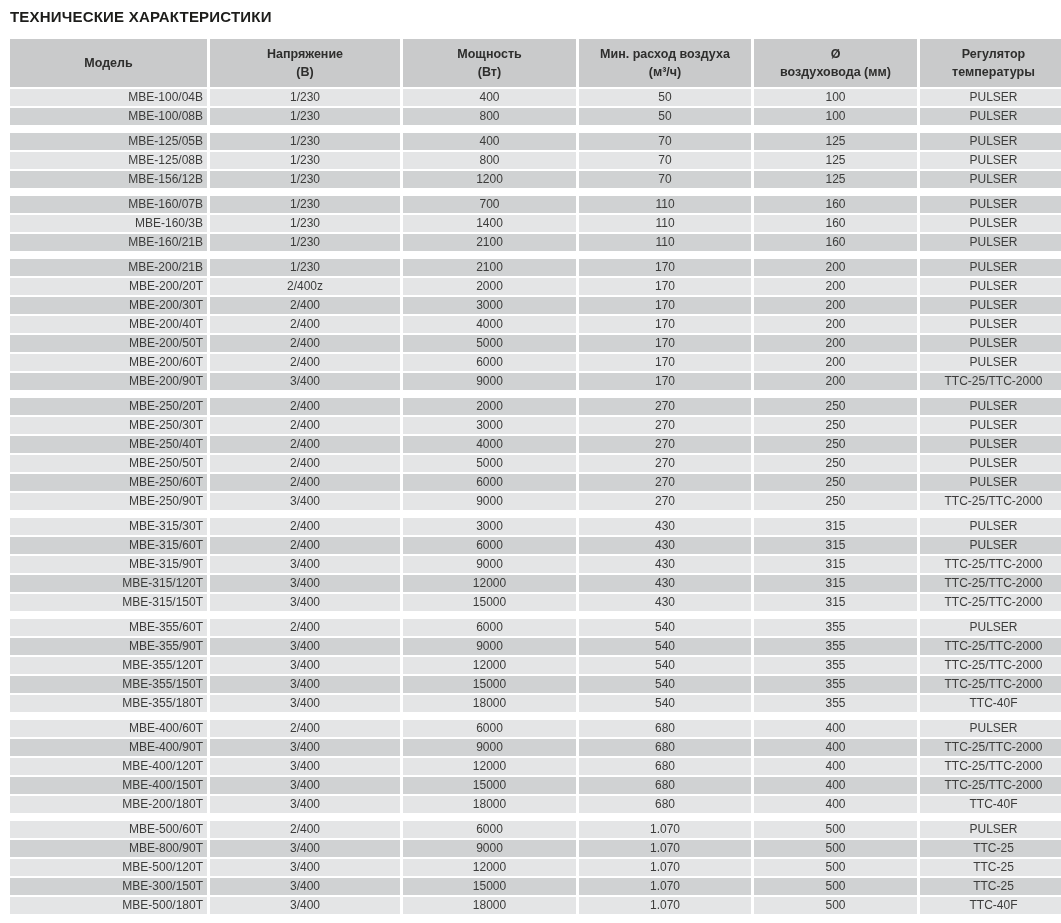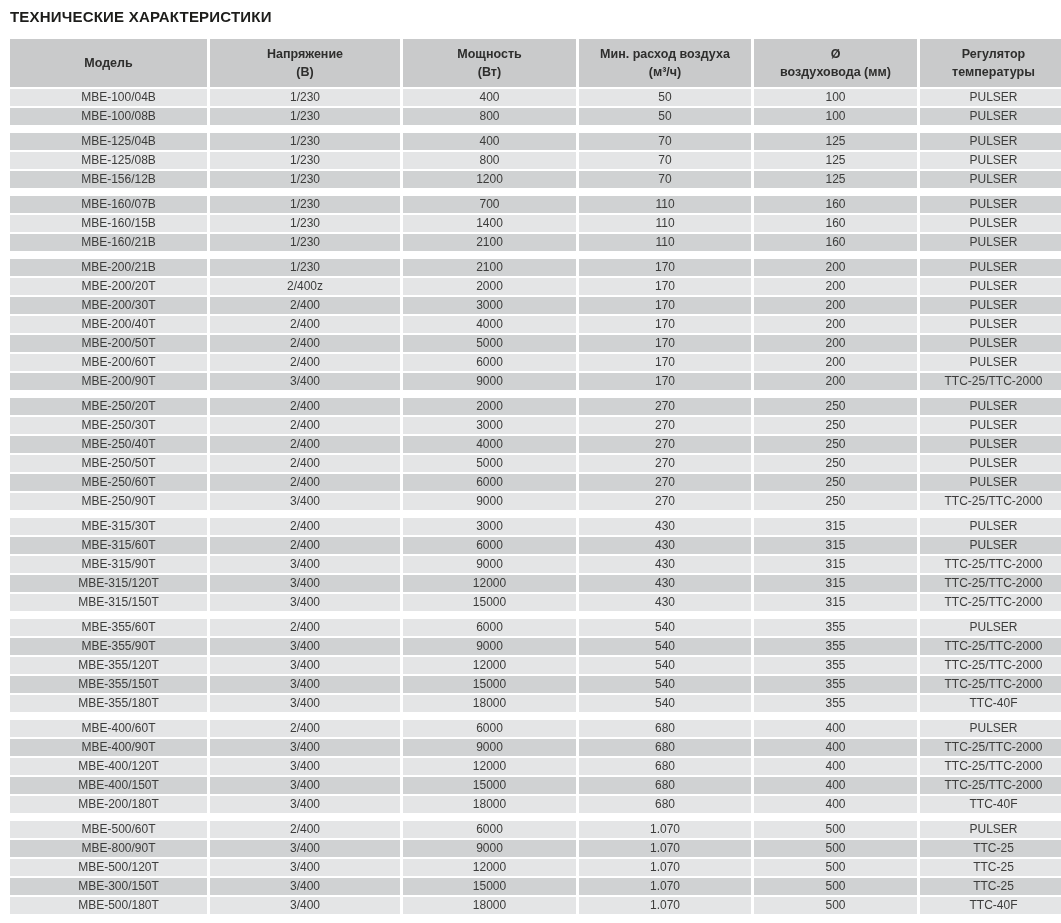--- a/index.html
+++ b/index.html
@@ -56,21 +56,21 @@
     font-size: 12px;
     line-height: 17px;
     text-align: center;
     vertical-align: middle;
     white-space: nowrap;
     overflow: hidden;
   }
   tbody tr.shade-light td { background: #e4e5e6; }
   tbody tr.shade-dark  td { background: #d0d2d3; }
   tbody td.cell-model {
-    text-align: center;
+    text-align: right;
     padding-left: 24px;
   }
   tbody tr.group-gap td {
     background: transparent;
     height: 4px;
     line-height: 4px;
     padding: 0;
   }
 </style>
 </head>
@@ -129,21 +129,21 @@
           <td class="cell-voltage">1/230</td>
           <td class="cell-power">800</td>
           <td class="cell-airflow">50</td>
           <td class="cell-diameter">100</td>
           <td class="cell-regulator">PULSER</td>
         </tr>
         <tr class="group-gap">
           <td colspan="6"></td>
         </tr>
         <tr class="shade-dark">
-          <td class="cell-model">MBE-125/04B</td>
+          <td class="cell-model">MBE-125/05B</td>
           <td class="cell-voltage">1/230</td>
           <td class="cell-power">400</td>
           <td class="cell-airflow">70</td>
           <td class="cell-diameter">125</td>
           <td class="cell-regulator">PULSER</td>
         </tr>
         <tr class="shade-light">
           <td class="cell-model">MBE-125/08B</td>
           <td class="cell-voltage">1/230</td>
           <td class="cell-power">800</td>
@@ -164,21 +164,21 @@
         </tr>
         <tr class="shade-dark">
           <td class="cell-model">MBE-160/07B</td>
           <td class="cell-voltage">1/230</td>
           <td class="cell-power">700</td>
           <td class="cell-airflow">110</td>
           <td class="cell-diameter">160</td>
           <td class="cell-regulator">PULSER</td>
         </tr>
         <tr class="shade-light">
-          <td class="cell-model">MBE-160/15B</td>
+          <td class="cell-model">MBE-160/3B</td>
           <td class="cell-voltage">1/230</td>
           <td class="cell-power">1400</td>
           <td class="cell-airflow">110</td>
           <td class="cell-diameter">160</td>
           <td class="cell-regulator">PULSER</td>
         </tr>
         <tr class="shade-dark">
           <td class="cell-model">MBE-160/21B</td>
           <td class="cell-voltage">1/230</td>
           <td class="cell-power">2100</td>

